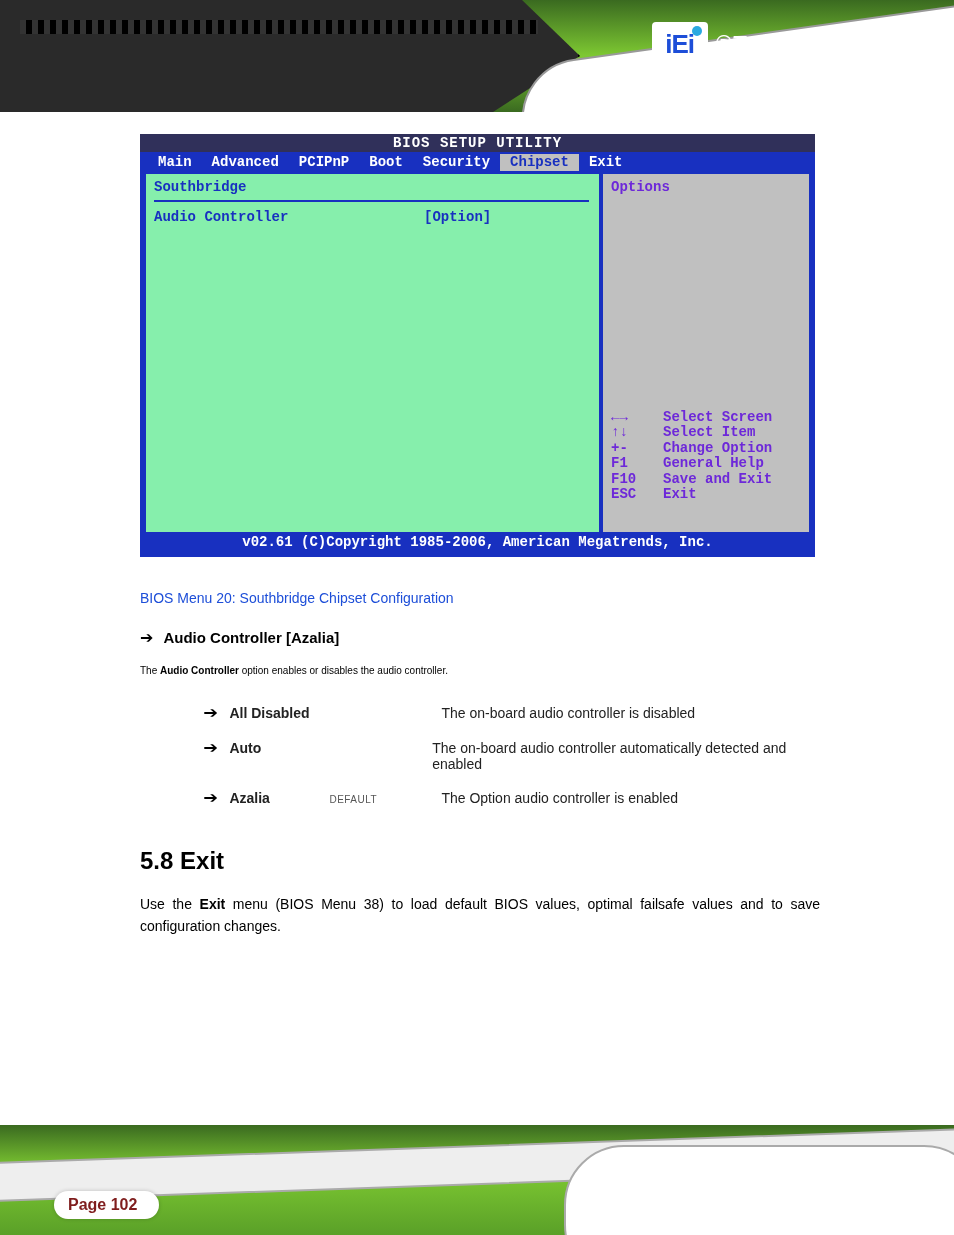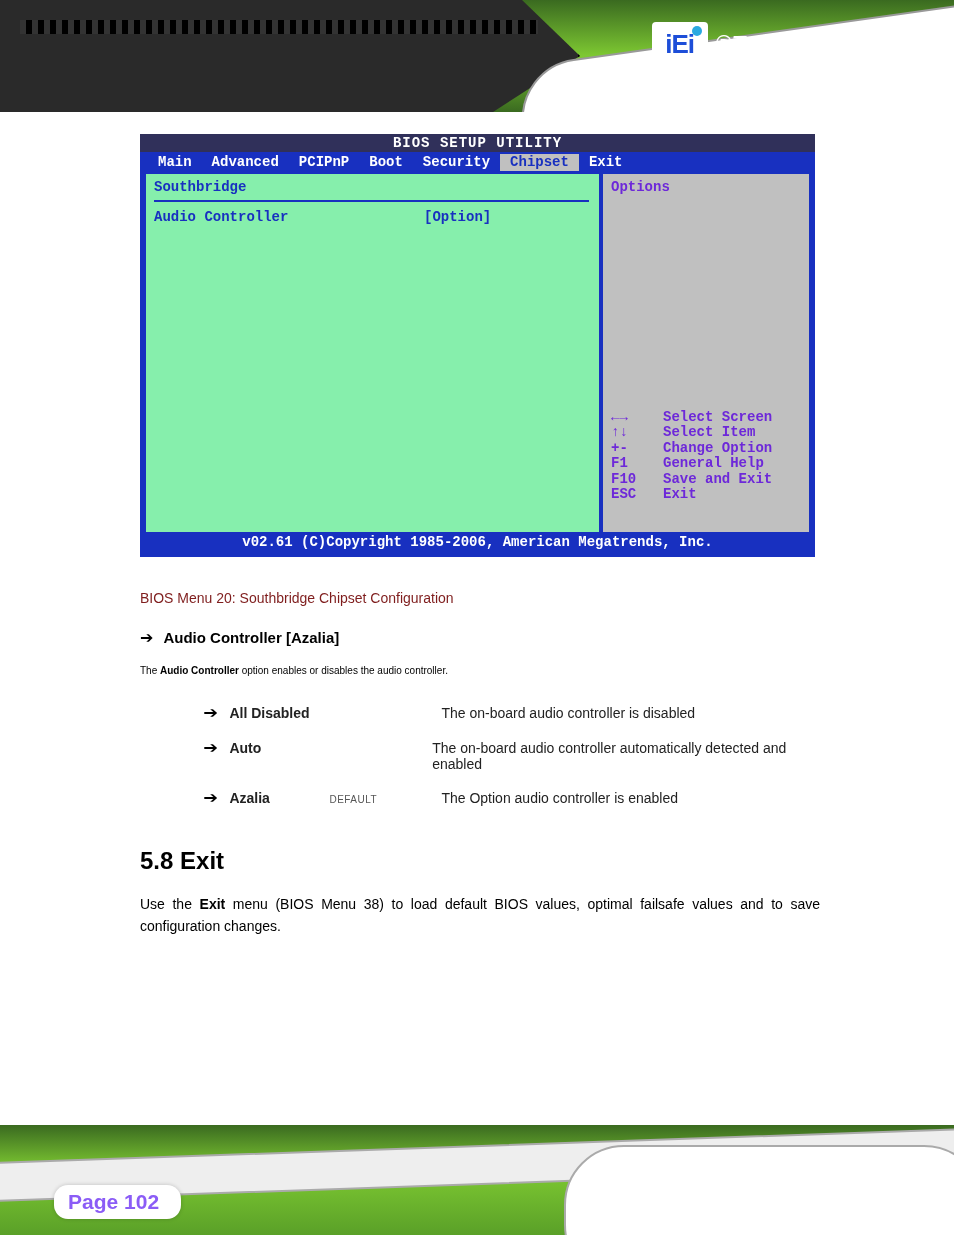--- a/index.html
+++ b/index.html
@@ -172,21 +172,21 @@
 
   .doc-body {
     position: absolute;
     top: 590px;
     left: 140px;
     width: 680px;
     font-family: Verdana, Arial, sans-serif;
   }
   .bios-menu-label {
     font-size: 14px;
-    color: #7f1d1d;
+    color: #1d4ed8;
     margin-bottom: 22px;
   }
   .option-list {
     margin-left: 64px;
     margin-bottom: 36px;
   }
   .opt-row {
     display: flex;
     align-items: baseline;
     gap: 12px;
@@ -256,21 +256,21 @@
     background: #fff;
     border-radius: 14px;
     padding: 5px 14px;
     font-family: Arial, sans-serif;
     font-size: 14px;
     font-weight: bold;
     color: #444;
     box-shadow: 0 0 4px rgba(0,0,0,0.2);
     z-index: 5;
   }
-  .pg-num { font-size: 21px; margin-right: 8px; color:#8b5cf6; }
+  .pg-num { font-size: 16px; margin-right: 8px; color:#7f1d1d; }
 </style>
 </head>
 <body>
 
 <div class="header-banner">
   <div class="header-swoosh"></div>
   <div class="header-white-curve"></div>
   <div class="header-logo">
     <div class="logo-tile">
       <div class="logo-dot"></div>

